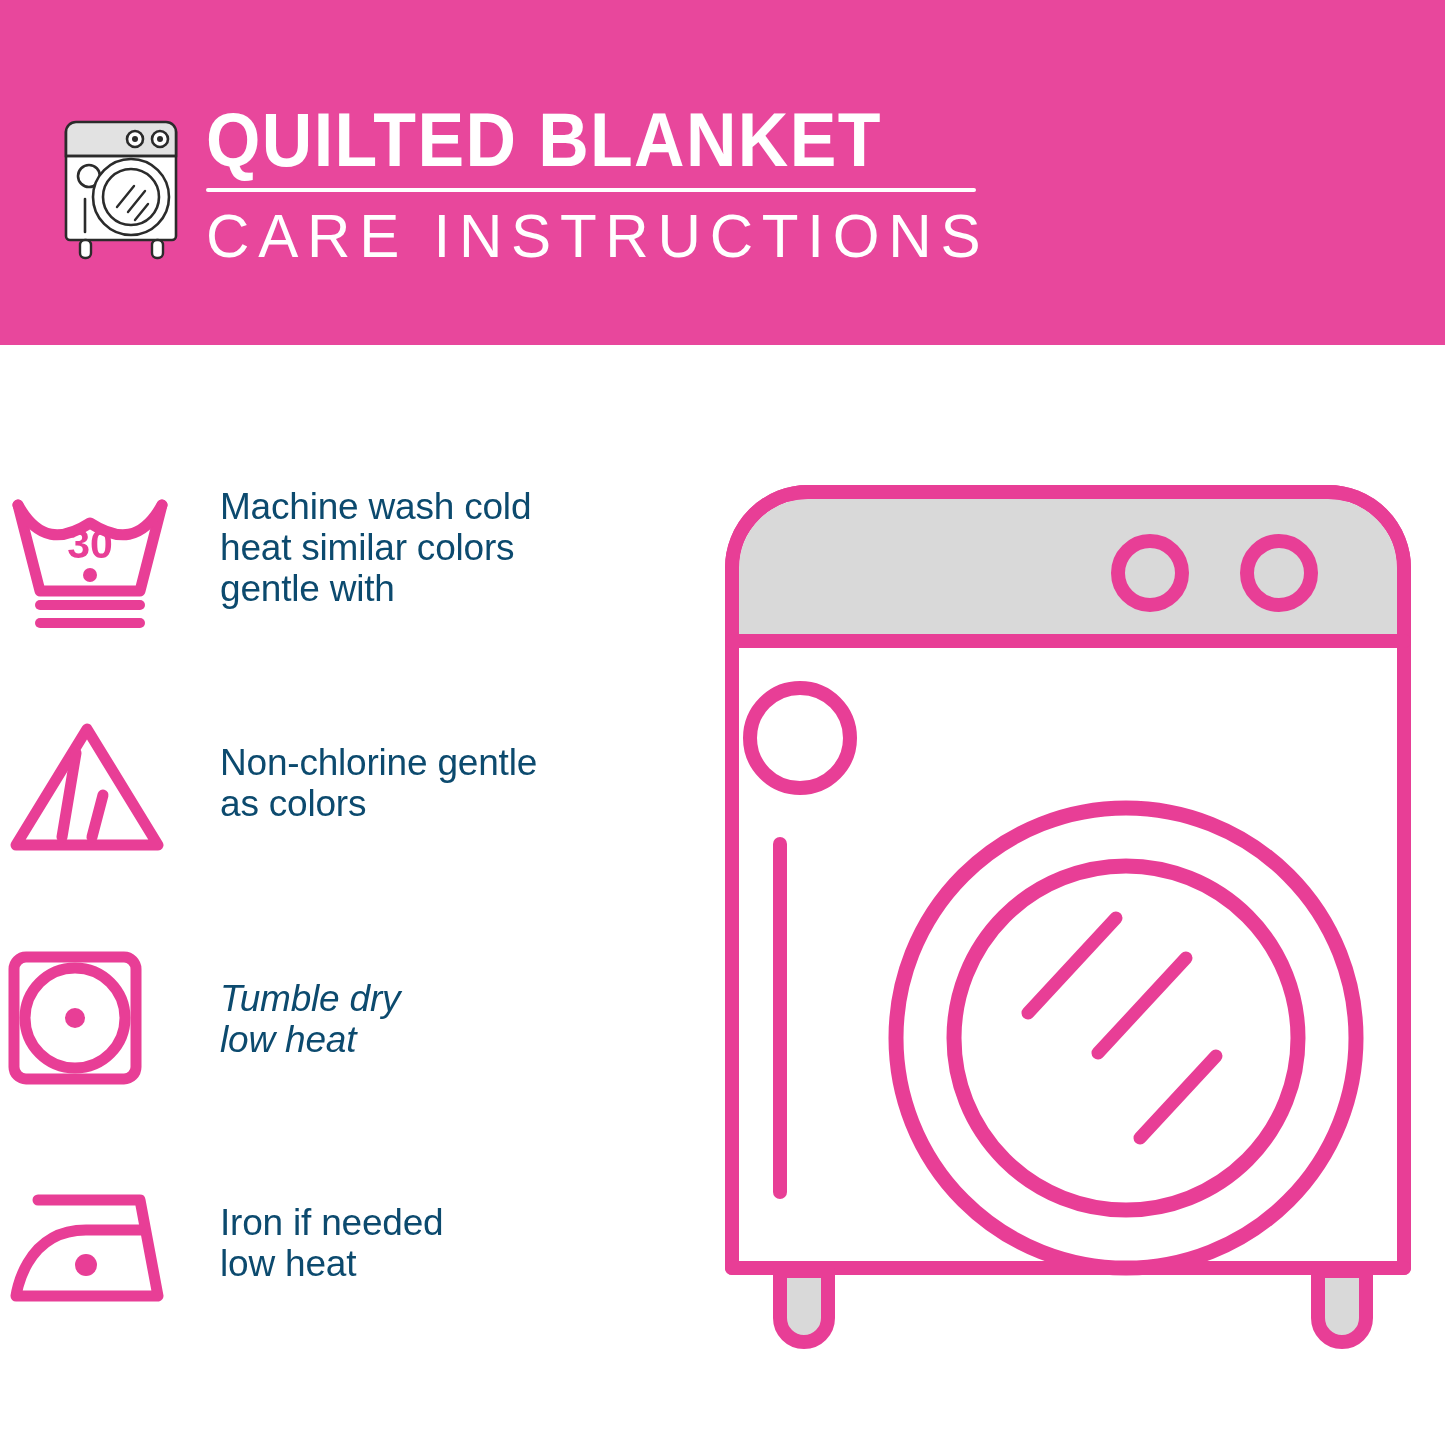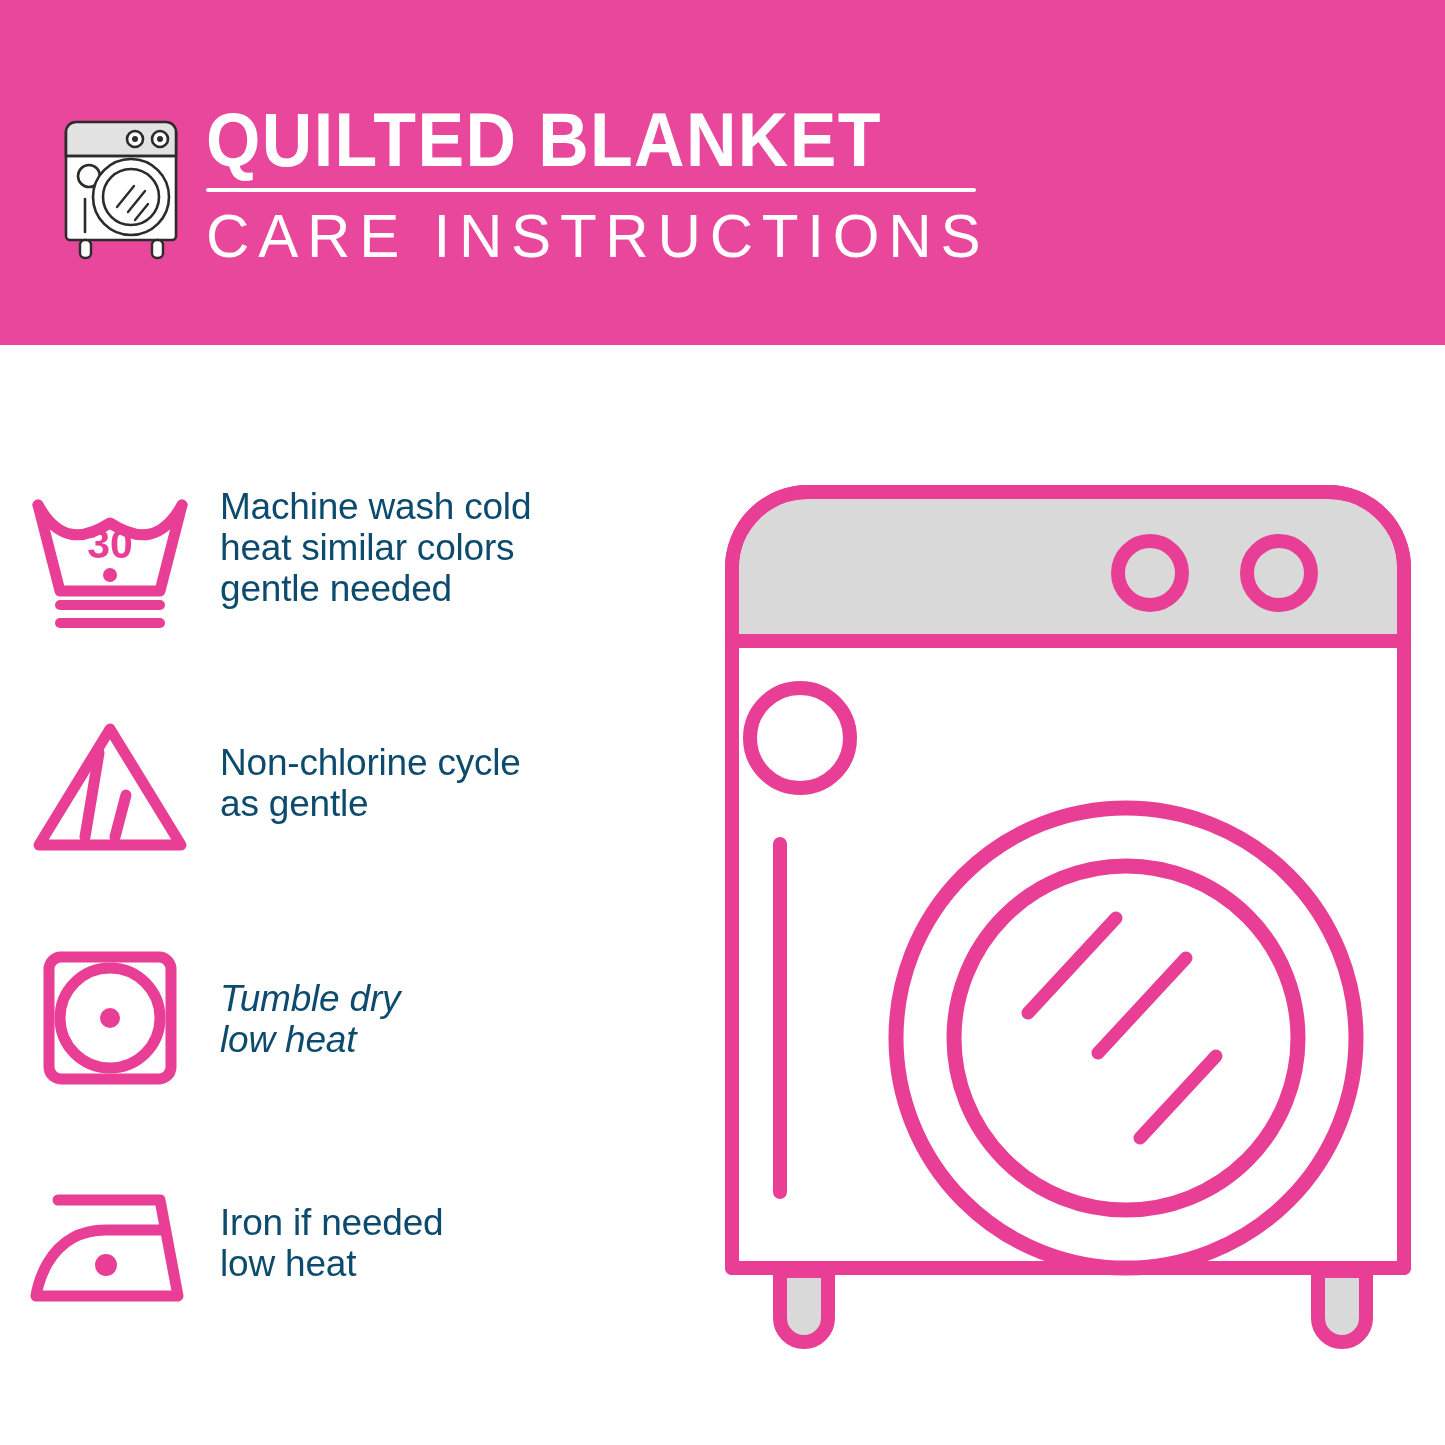--- a/index.html
+++ b/index.html
@@ -84,21 +84,21 @@
     display: flex;
     align-items: flex-start;
   }
   .care-symbol {
     position: relative;
     width: 220px;
     min-width: 220px;
     height: 175px;
     display: flex;
     align-items: center;
-    justify-content: center;
+    justify-content: flex-start;
     padding-left: 0;
   }
   .care-text {
     padding-top: 22px;
     font-family: "Liberation Sans", sans-serif;
     font-size: 37px;
     line-height: 41px;
     color: #0c4a6e;
     font-weight: 400;
     letter-spacing: -0.2px;
@@ -178,35 +178,35 @@
 
           <circle cx="90" cy="92" r="7" fill="#E83E96"></circle>
 
           <line x1="40" y1="122" x2="140" y2="122" stroke="#E83E96" stroke-width="10" stroke-linecap="round"></line>
           <line x1="40" y1="140" x2="140" y2="140" stroke="#E83E96" stroke-width="10" stroke-linecap="round"></line>
         </svg>
       </div>
       <div class="care-text">
         <span class="line">Machine wash cold</span>
         <span class="line">heat similar colors</span>
-        <span class="line">gentle needed</span>
+        <span class="line">gentle with</span>
       </div>
     </div>
 
     <div class="care-row row-bleach">
       <div class="care-symbol">
         <svg width="175" height="150" viewBox="0 0 175 150">
           <path d="M87 16 L158 132 L16 132 Z" fill="none" stroke="#E83E96" stroke-width="11" stroke-linejoin="round"></path>
           <line x1="76" y1="40" x2="62" y2="124" stroke="#E83E96" stroke-width="11" stroke-linecap="round"></line>
           <line x1="103" y1="82" x2="92" y2="124" stroke="#E83E96" stroke-width="11" stroke-linecap="round"></line>
         </svg>
       </div>
       <div class="care-text">
-        <span class="line">Non-chlorine cycle</span>
-        <span class="line">as gentle</span>
+        <span class="line">Non-chlorine gentle</span>
+        <span class="line">as colors</span>
       </div>
     </div>
 
     <div class="care-row row-dry">
       <div class="care-symbol">
         <svg width="150" height="150" viewBox="0 0 150 150">
           <rect x="14" y="14" width="122" height="122" rx="12" fill="none" stroke="#E83E96" stroke-width="11"></rect>
           <circle cx="75" cy="75" r="50" fill="none" stroke="#E83E96" stroke-width="11"></circle>
           <circle cx="75" cy="75" r="10" fill="#E83E96"></circle>
         </svg>

